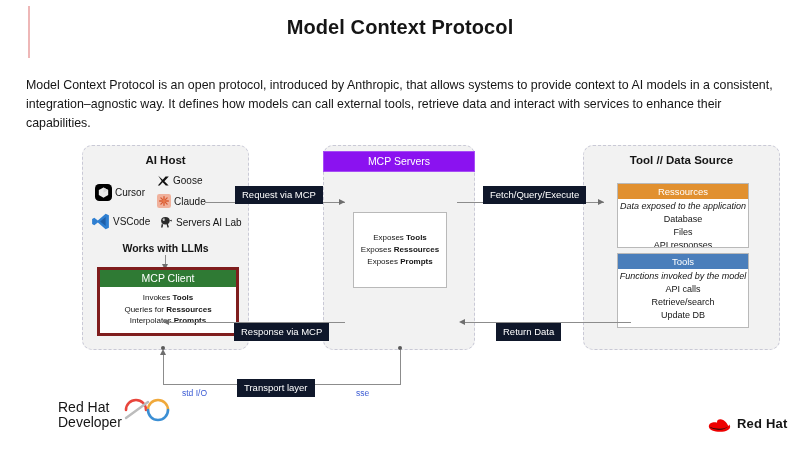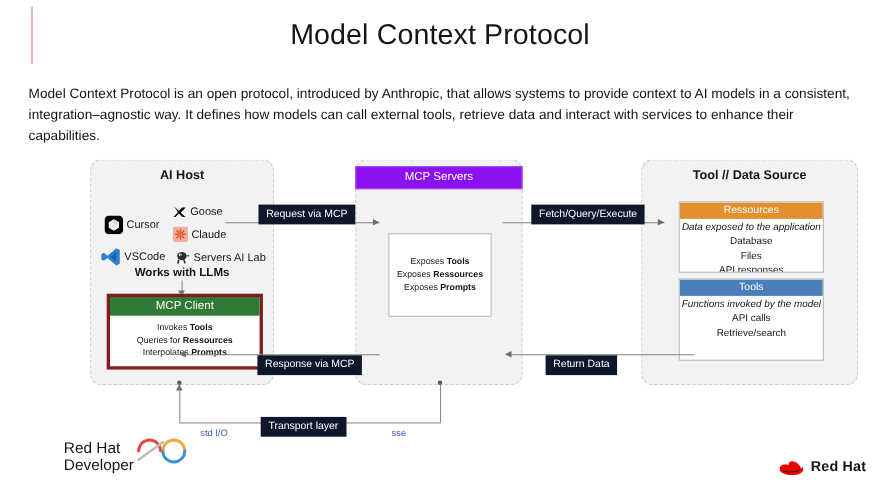--- a/index.html
+++ b/index.html
@@ -13,21 +13,21 @@
   }
   .slide{position:relative;width:800px;height:450px;}
 
   
   .accent-bar{
     position:absolute;left:28px;top:6px;width:2px;height:52px;
     background:#eeb7b7;
   }
   .title{
     position:absolute;left:0;top:16px;width:800px;text-align:center;
-    font-size:26px;font-weight:normal;letter-spacing:.1px;color:#151515;
+    font-size:20px;font-weight:bold;letter-spacing:.1px;color:#151515;
   }
   .subtitle{
     position:absolute;left:0;top:52px;width:800px;text-align:center;
     font-size:14px;color:#e8453c;
   }
   .intro{
     position:absolute;left:26px;top:76px;width:748px;
     font-size:12.4px;line-height:1.55;color:#151515;
   }
 
@@ -41,21 +41,21 @@
   #panel-host{left:82px;top:145px;width:165px;height:203px;}
   #panel-servers{left:323px;top:145px;width:150px;height:203px;}
   #panel-tools{left:583px;top:145px;width:195px;height:203px;}
 
   .panel-title{
     position:absolute;top:8px;left:0;width:100%;text-align:center;
     font-size:11.5px;font-weight:bold;color:#151515;
   }
 
   
-  .app-row{position:absolute;display:flex;align-items:center;gap:3px;font-size:10px;color:#151515;white-space:nowrap;margin-top:12px;}
+  .app-row{position:absolute;display:flex;align-items:center;gap:3px;font-size:10px;color:#151515;white-space:nowrap;}
   #app-cursor{left:12px;top:38px;}
   #app-vscode{left:8px;top:66px;}
   #app-goose{left:74px;top:28px;}
   #app-claude{left:74px;top:48px;}
   #app-podman{left:74px;top:68px;}
 
   .ico{display:inline-block;flex:0 0 auto;line-height:0;}
 
   .works{
     position:absolute;left:0;top:96px;width:100%;text-align:center;
@@ -248,20 +248,21 @@
         <div>API responses</div>
       </div>
     </div>
 
     <div class="res-box" id="box-tools">
       <div class="res-head head-blue">Tools</div>
       <div class="res-body">
         <div class="it">Functions invoked by the model</div>
         <div>API calls</div>
         <div>Retrieve/search</div>
+        <div>Update DB</div>
       </div>
     </div>
   </div>
 
   <div class="hline" style="left:205px;top:202px;width:140px;"></div>
   <div class="arrow-r" style="left:339px;top:198.5px;"></div>
   <div class="flow-label" style="left:235px;top:186px;">Request via MCP</div>
 
   <div class="hline" style="left:457px;top:202px;width:147px;"></div>
   <div class="arrow-r" style="left:598px;top:198.5px;"></div>

